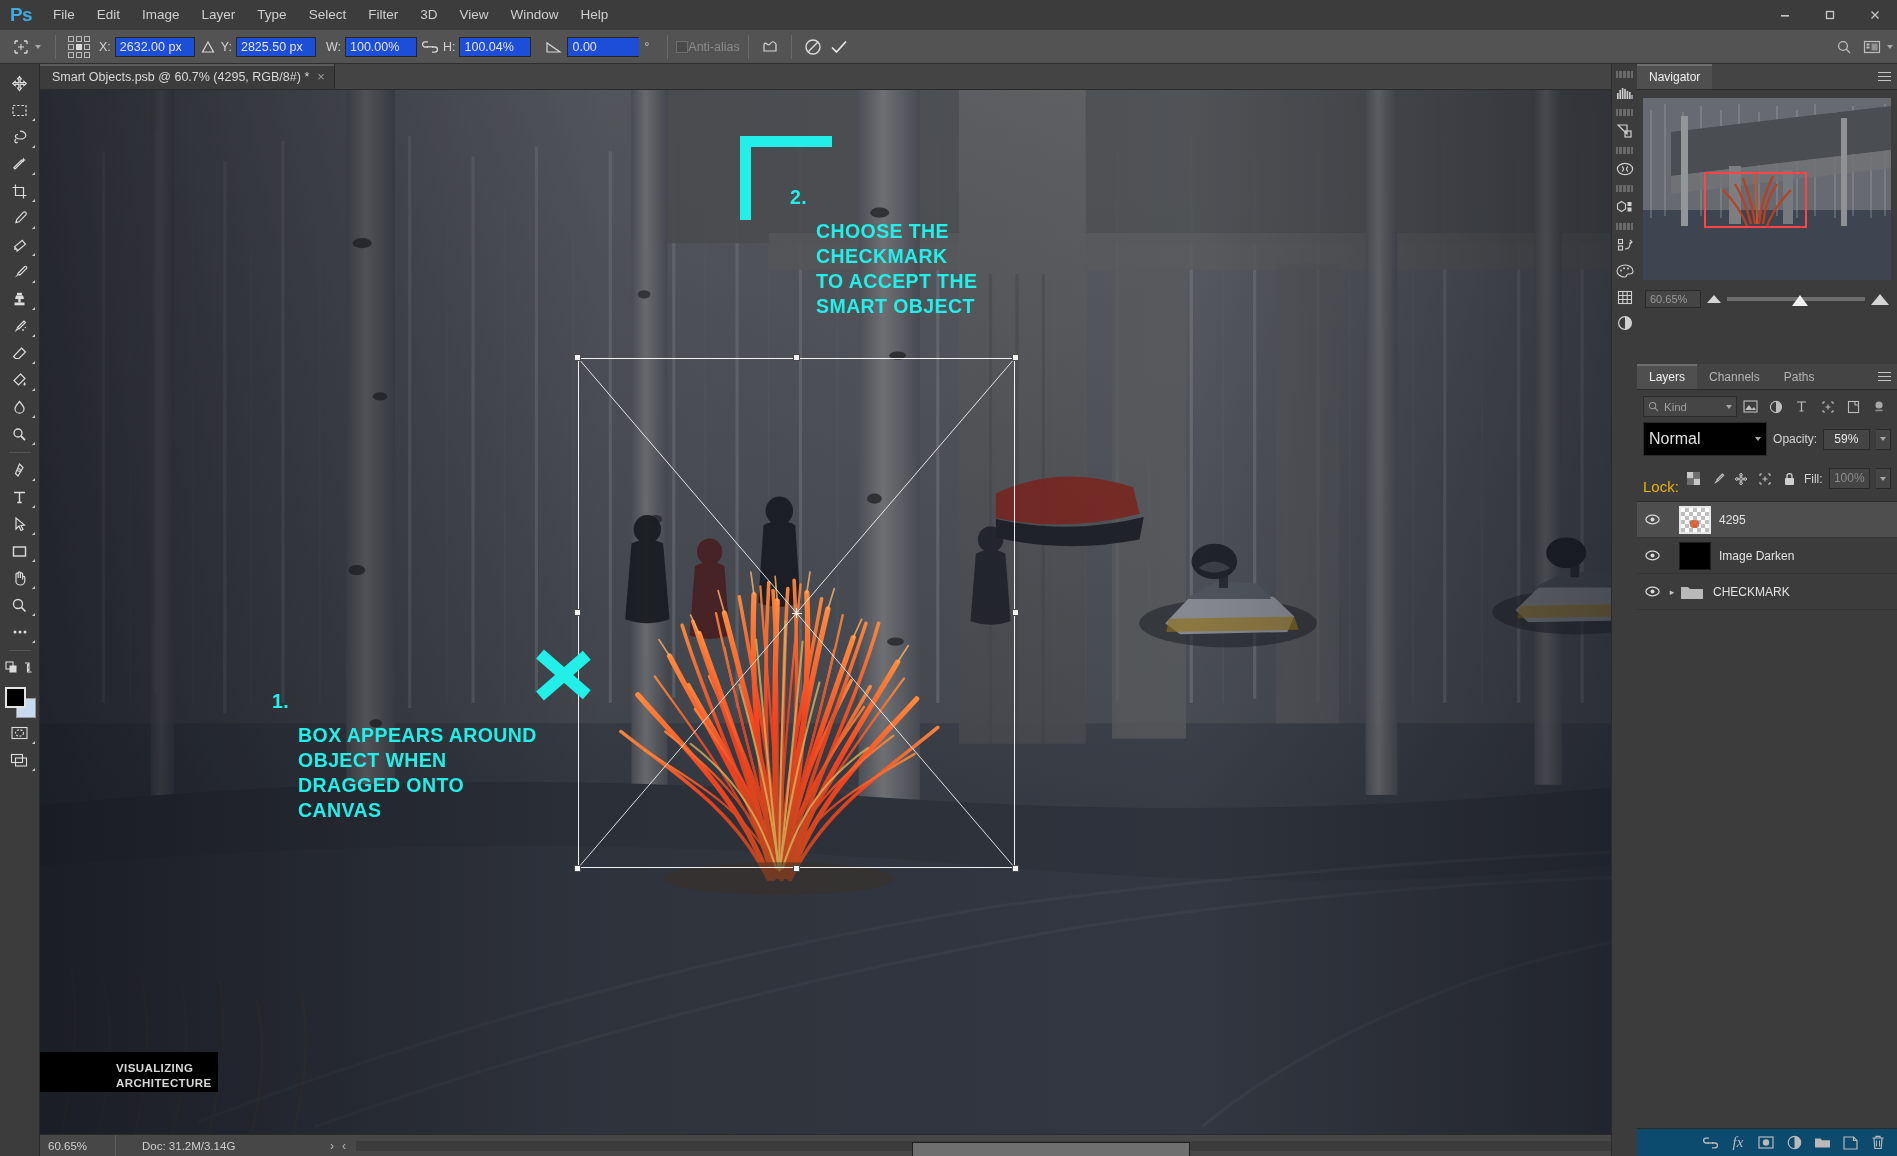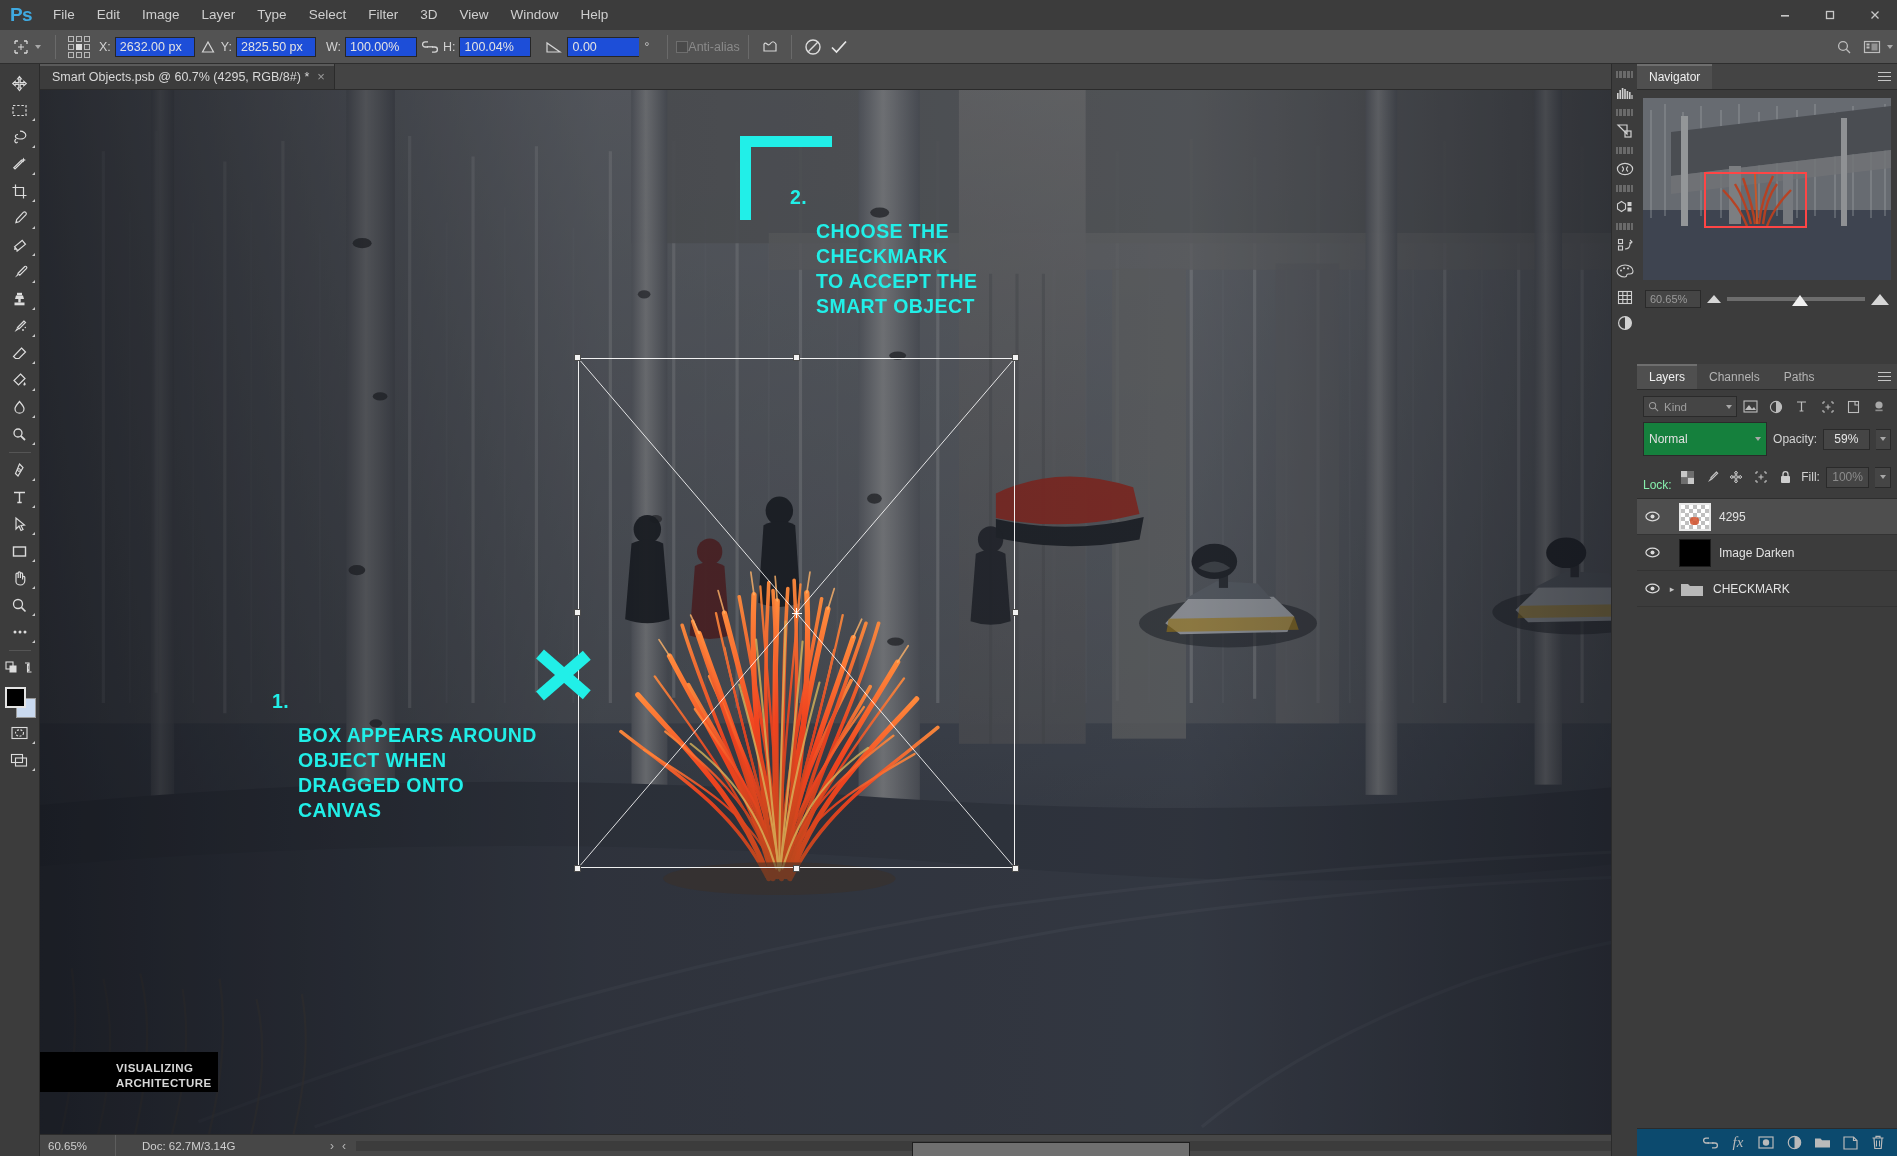--- a/index.html
+++ b/index.html
@@ -195,29 +195,29 @@
   .layers-panel { position: absolute; left:0; right:0; top: 300px; bottom: 0; background:#3c3c3c; display:flex; flex-direction:column; }
   .filter-row { display:flex; align-items:center; gap:2px; padding: 6px 6px 5px; }
   .kind-select {
     display:flex; align-items:center; gap:5px; width: 98px; height: 21px;
     background:#454545; border:1px solid #2a2a2a; padding: 0 4px; color:#9d9d9d; font-size:11.5px;
   }
   .kind-select .ar { margin-left:auto; }
   .filt-icon { width: 25px; height: 21px; display:flex;align-items:center;justify-content:center; color:#bdbdbd; }
   .blend-row { display:flex; align-items:center; gap:6px; padding: 0 6px 6px; }
   .blend-select {
-    display:flex;align-items:center; width: 128px; height: 21px; background:#15803d;
-    border:1px solid #2a2a2a; padding:16px 5px; color:#e0e0e0; font-size:12px;
+    display:flex;align-items:center; width: 128px; height: 21px; background:#000000;
+    border:1px solid #2a2a2a; padding:16px 5px; color:#e0e0e0; font-size:16px;
   }
   .blend-select .ar{margin-left:auto;}
   .op-label{font-size:12px;color:#d3d3d3;}
   .op-field{width:48px;height:21px;background:#454545;border:1px solid #2a2a2a;color:#e6e6e6;font-size:12px;line-height:19px;text-align:center;}
   .op-stepper{width:16px;height:21px;background:#454545;border:1px solid #2a2a2a;border-left:0;display:flex;align-items:center;justify-content:center;}
   .lock-row{display:flex;align-items:center;gap:6px;padding:0 6px 6px;}
-  .lock-label{font-size:12px;color:#86efac;margin-top:16px;}
+  .lock-label{font-size:15px;color:#eab308;margin-top:16px;}
   .lock-icon{width:19px;height:18px;display:flex;align-items:center;justify-content:center;color:#c4c4c4;}
   .fill-label{font-size:12px;color:#d3d3d3;margin-left:auto;}
   .fill-field{width:44px;height:21px;background:#454545;border:1px solid #2a2a2a;color:#8c8c8c;font-size:12px;line-height:19px;text-align:center;}
 
   .layer-list{flex:1; overflow:hidden; border-top:1px solid #2e2e2e;}
   .layer-row{display:flex;align-items:center;height:36px;border-bottom:1px solid #333;padding-left:2px;}
   .layer-row.selected{background:#4e4e4e;}
   .eye{width:26px;height:36px;display:flex;align-items:center;justify-content:center;color:#d8d8d8;}
   .arrow-col{width:14px;display:flex;align-items:center;justify-content:center;color:#c6c6c6;font-size:9px;}
   .thumb{width:32px;height:28px;border:1px solid #1e1e1e;margin-right:8px;flex:none;}
@@ -843,21 +843,21 @@
     <div class="wm-text">
       <span>VISUALIZING</span><br>
       <span>ARCHITECTURE</span>
     </div>
   </div>
 
   <div class="statusbar">
     <div class="sb-zoom">60.65%</div>
     <div class="sb-doc">
       <span>Doc:</span>
-      <span>62.7M/3.14G</span>
+      <span>31.2M/3.14G</span>
     </div>
     <span class="sb-arrow">›</span>
     <span class="sb-arrow">‹</span>
     <div class="hscroll">
       <div class="track">
         <div class="thumb"></div>
       </div>
     </div>
     <span class="sb-arrow">›</span>
   </div>

